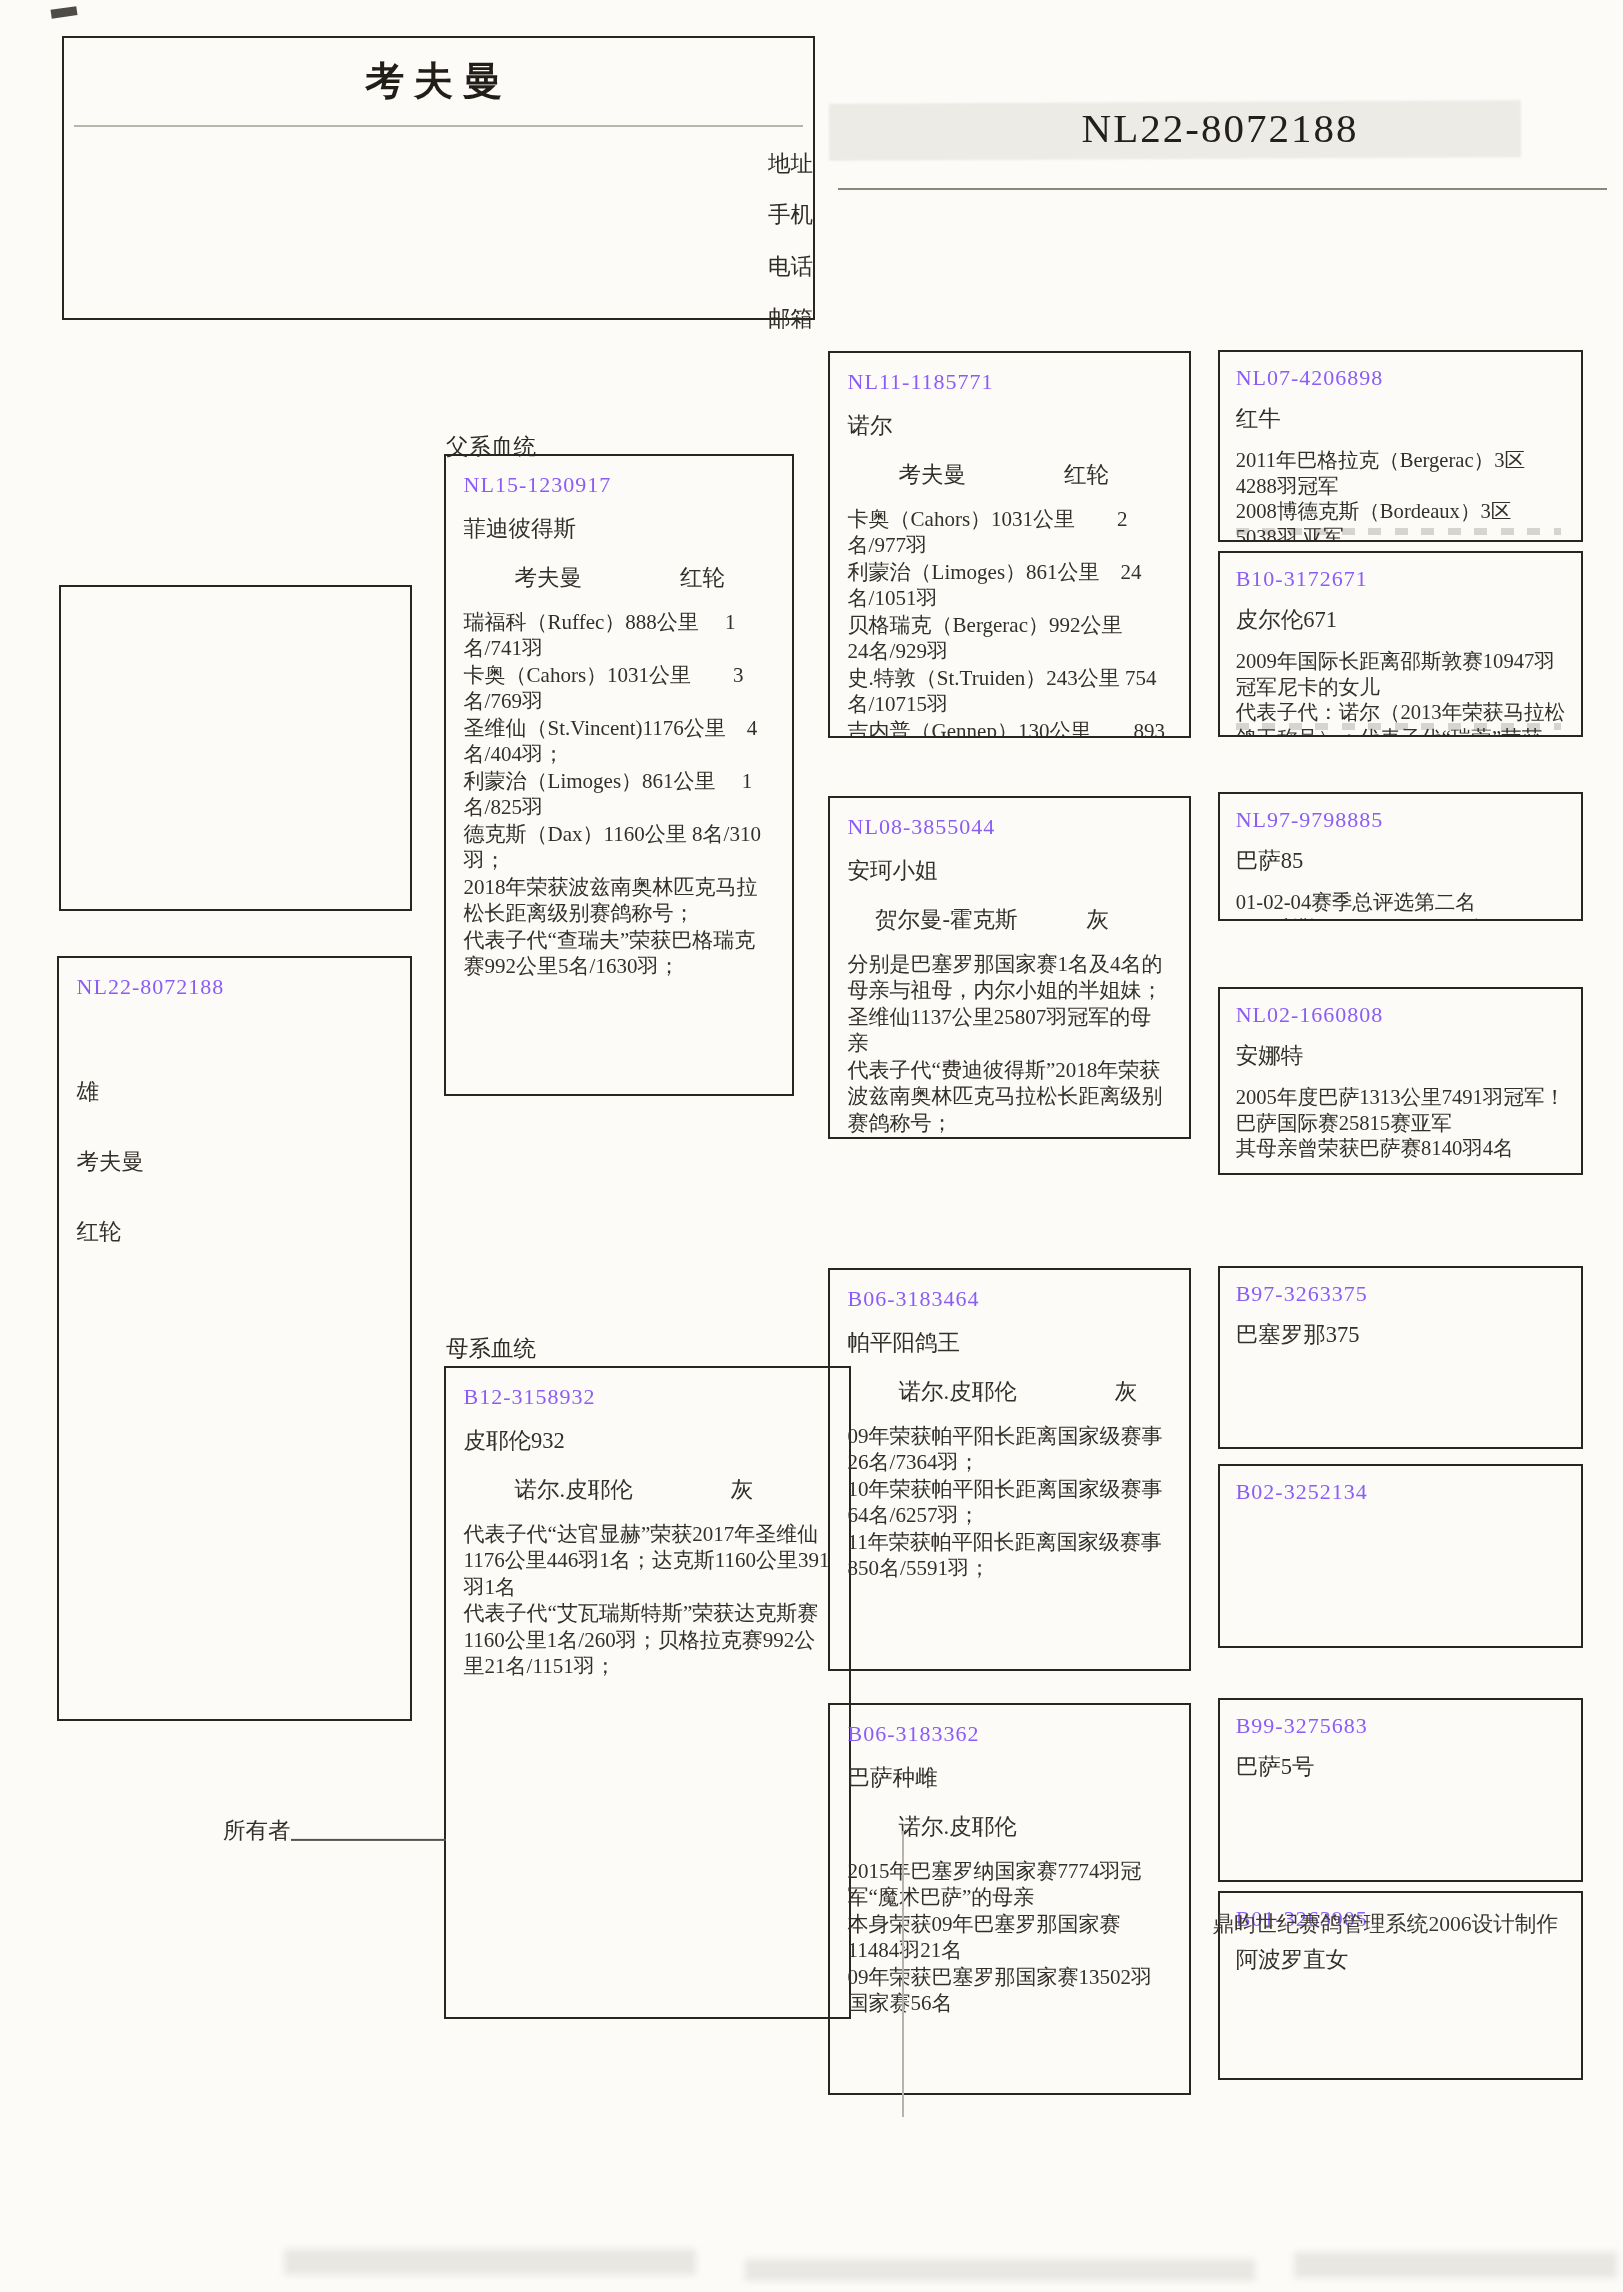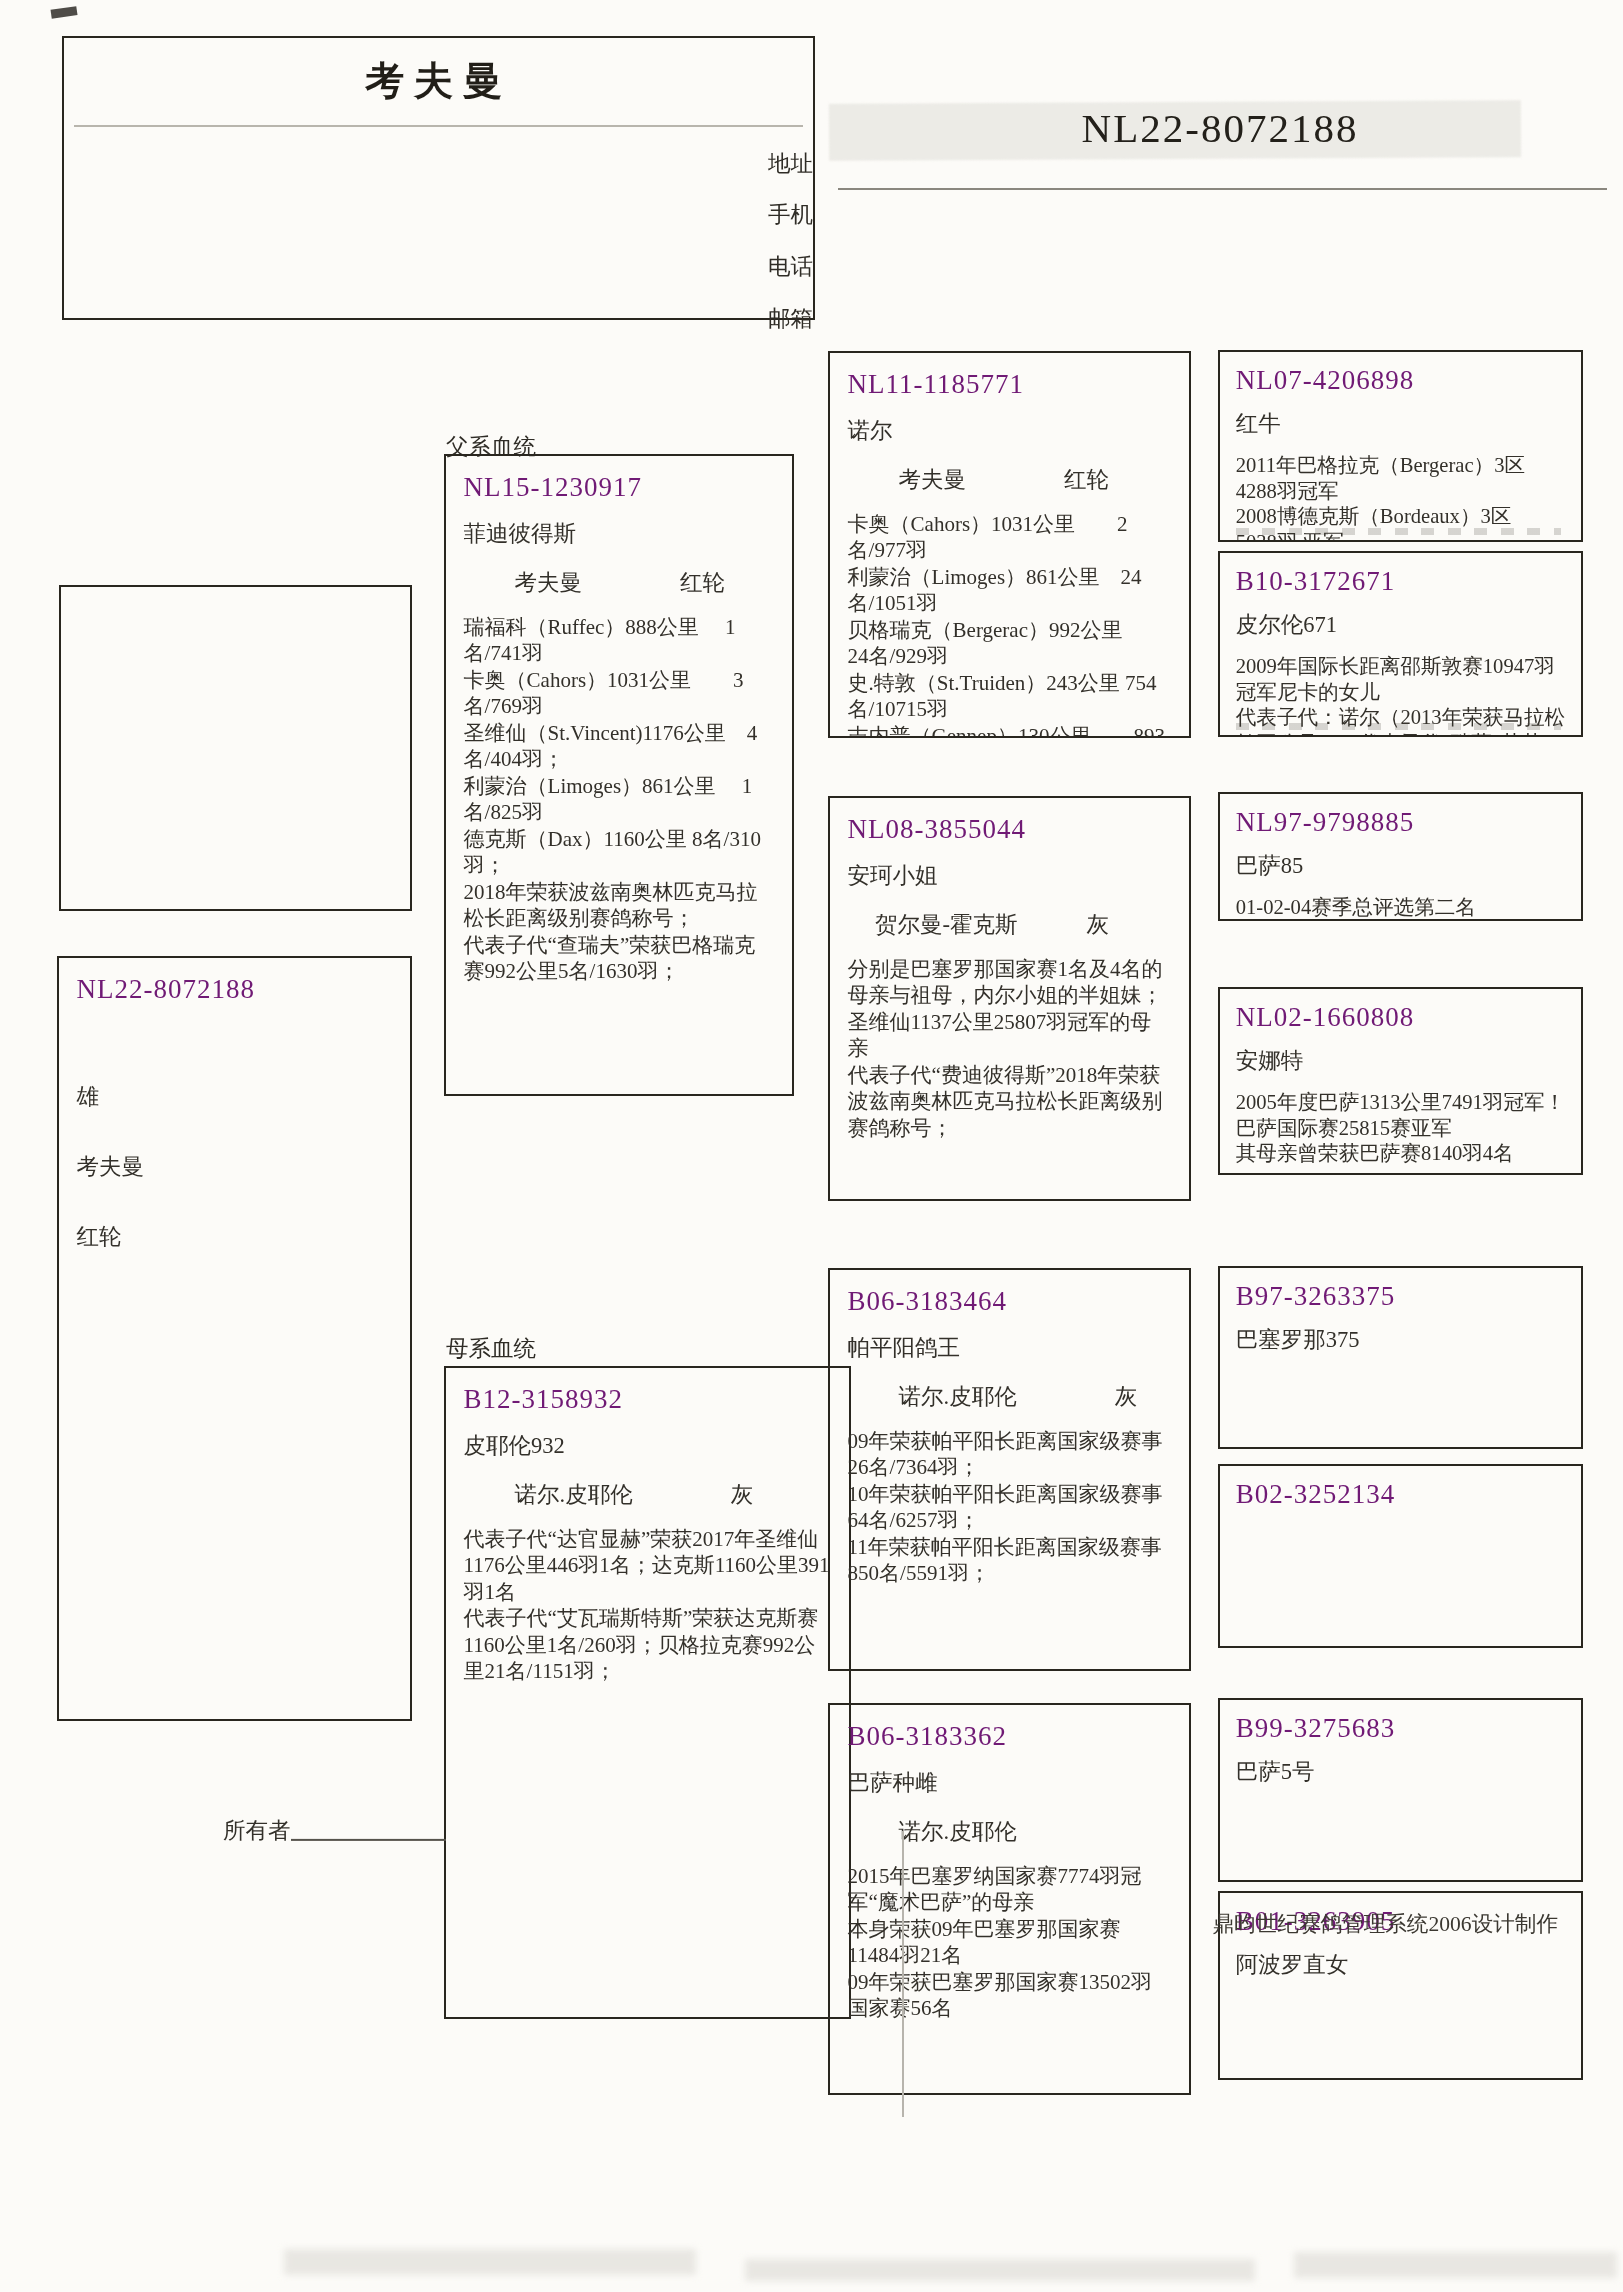--- a/index.html
+++ b/index.html
@@ -42,21 +42,21 @@
   .ring-display{
     left:833px;top:104px;width:774px;
     text-align:center;font-size:41px;letter-spacing:2px;color:#23201a;
   }
   .ring-underline{
     left:838px;top:188px;width:769px;height:0;
     border-top:2.9px double #8a877f;
   }
   
   .pbox{padding:15.7px 17.6px;overflow:hidden;}
-  .pbox .ringno{font-size:27px;letter-spacing:1px;margin-bottom:15.7px;color:#701a75;}
+  .pbox .ringno{font-size:22px;letter-spacing:1px;margin-bottom:15.7px;color:#8b5cf6;}
   .pbox .birdname{font-size:22.5px;margin-bottom:17.6px;}
   .pbox .strain-row{font-size:22.5px;padding-left:51px;margin-bottom:15.7px;}
   .pbox .colorname{margin-left:98px;}
   .pbox .lines{font-size:21px;line-height:26.5px;}
   .pbox.small{padding:12.7px 15.7px;}
   .pbox.small .ringno{margin-bottom:12.7px;}
   .pbox.small .birdname{margin-bottom:13.7px;}
   .pbox.small .lines{font-size:20.6px;line-height:25.5px;}
   .section-label{font-size:22.5px;color:#2f2c26;}
   
@@ -161,21 +161,21 @@
     </div>
     <div class="lines">
       <div>卡奥（Cahors）1031公里　　2名/977羽</div>
       <div>利蒙治（Limoges）861公里　24名/1051羽</div>
       <div>贝格瑞克（Bergerac）992公里　　24名/929羽</div>
       <div>史.特敦（St.Truiden）243公里 754名/10715羽</div>
       <div>吉内普（Gennep）130公里　　893名/10818羽</div>
     </div>
   </div>
 
-  <div class="box pbox gp" style="top:796px;height:405px;">
+  <div class="box pbox gp" style="top:796px;height:343px;">
     <div class="ringno">NL08-3855044</div>
     <div class="birdname">安珂小姐</div>
     <div class="strain-row" style="padding-left:27.4px;">
       <span>贺尔曼-霍克斯</span><span class="colorname" style="margin-left:69px;">灰</span>
     </div>
     <div class="lines">
       <div>分别是巴塞罗那国家赛1名及4名的母亲与祖母，内尔小姐的半姐妹；圣维仙1137公里25807羽冠军的母亲</div>
       <div>代表子代“费迪彼得斯”2018年荣获波兹南奥林匹克马拉松长距离级别赛鸽称号；</div>
     </div>
   </div>

